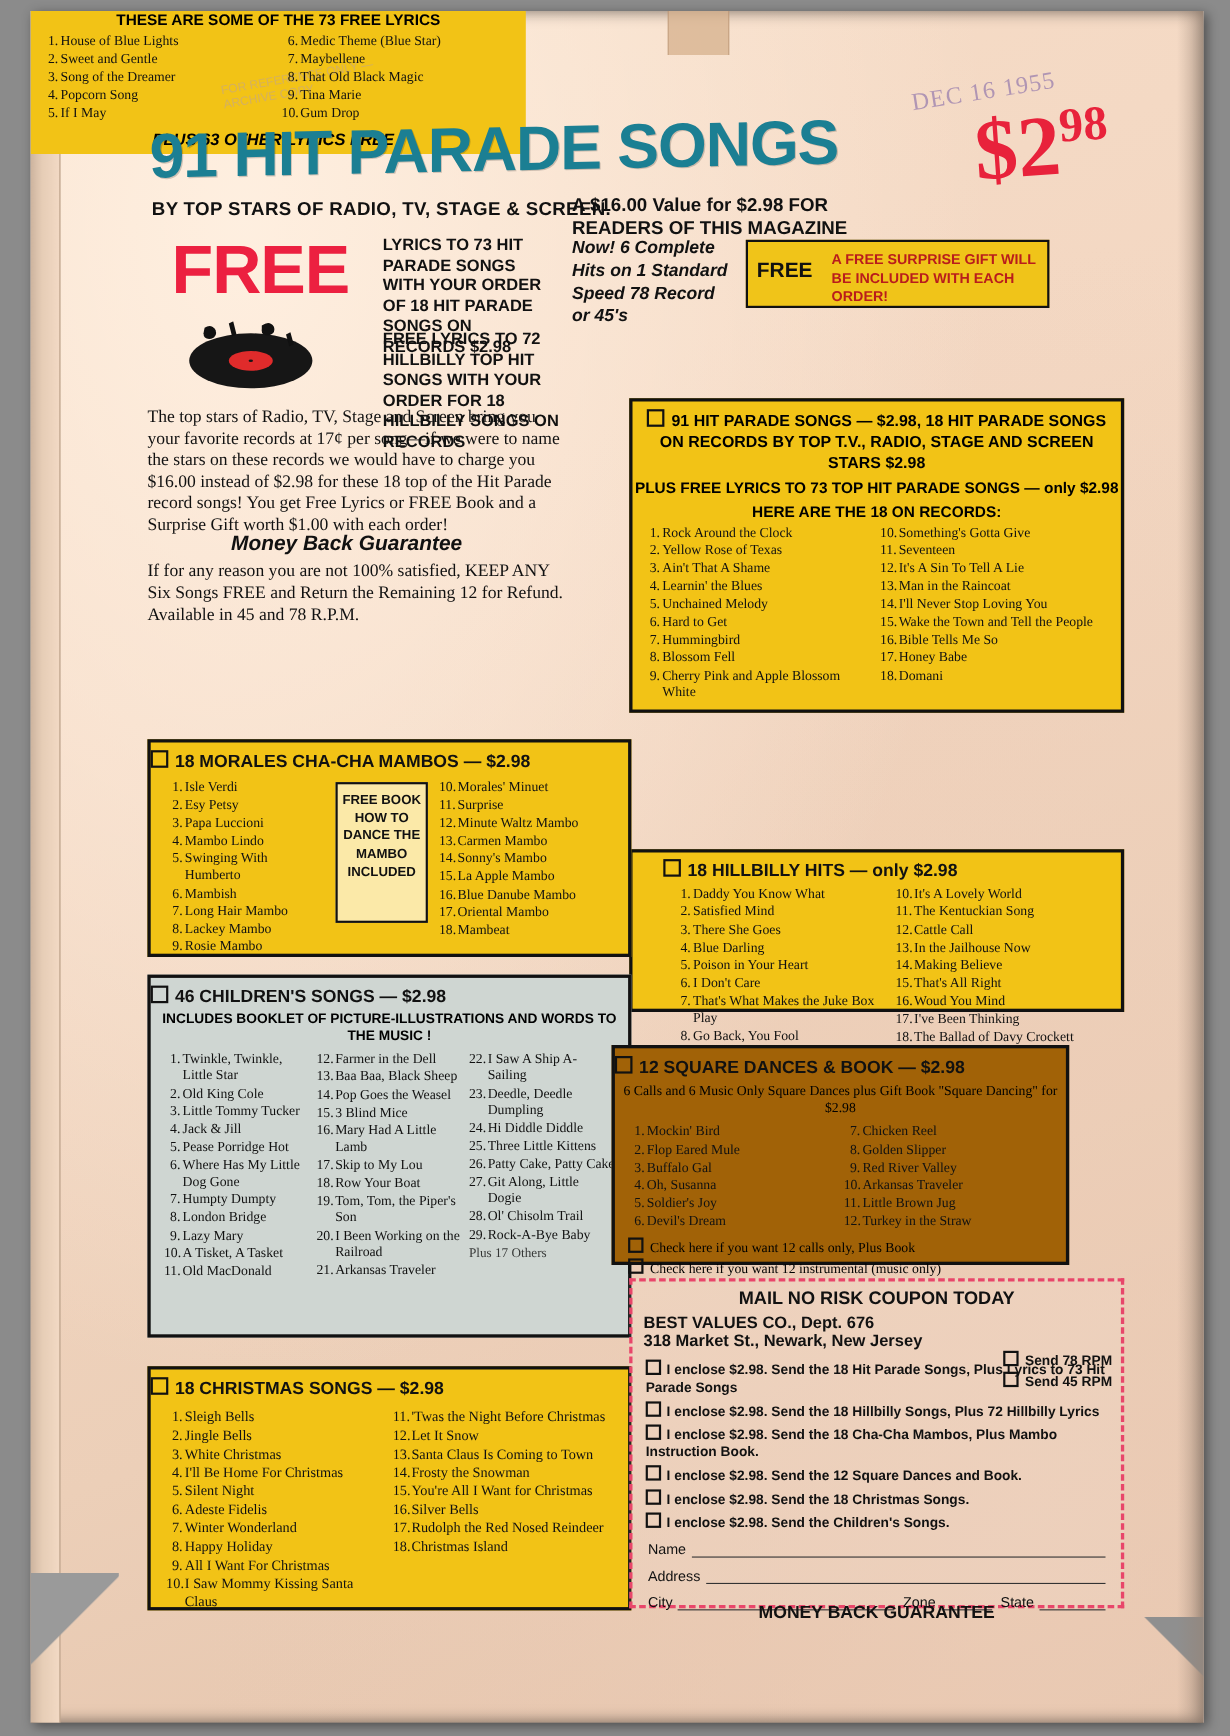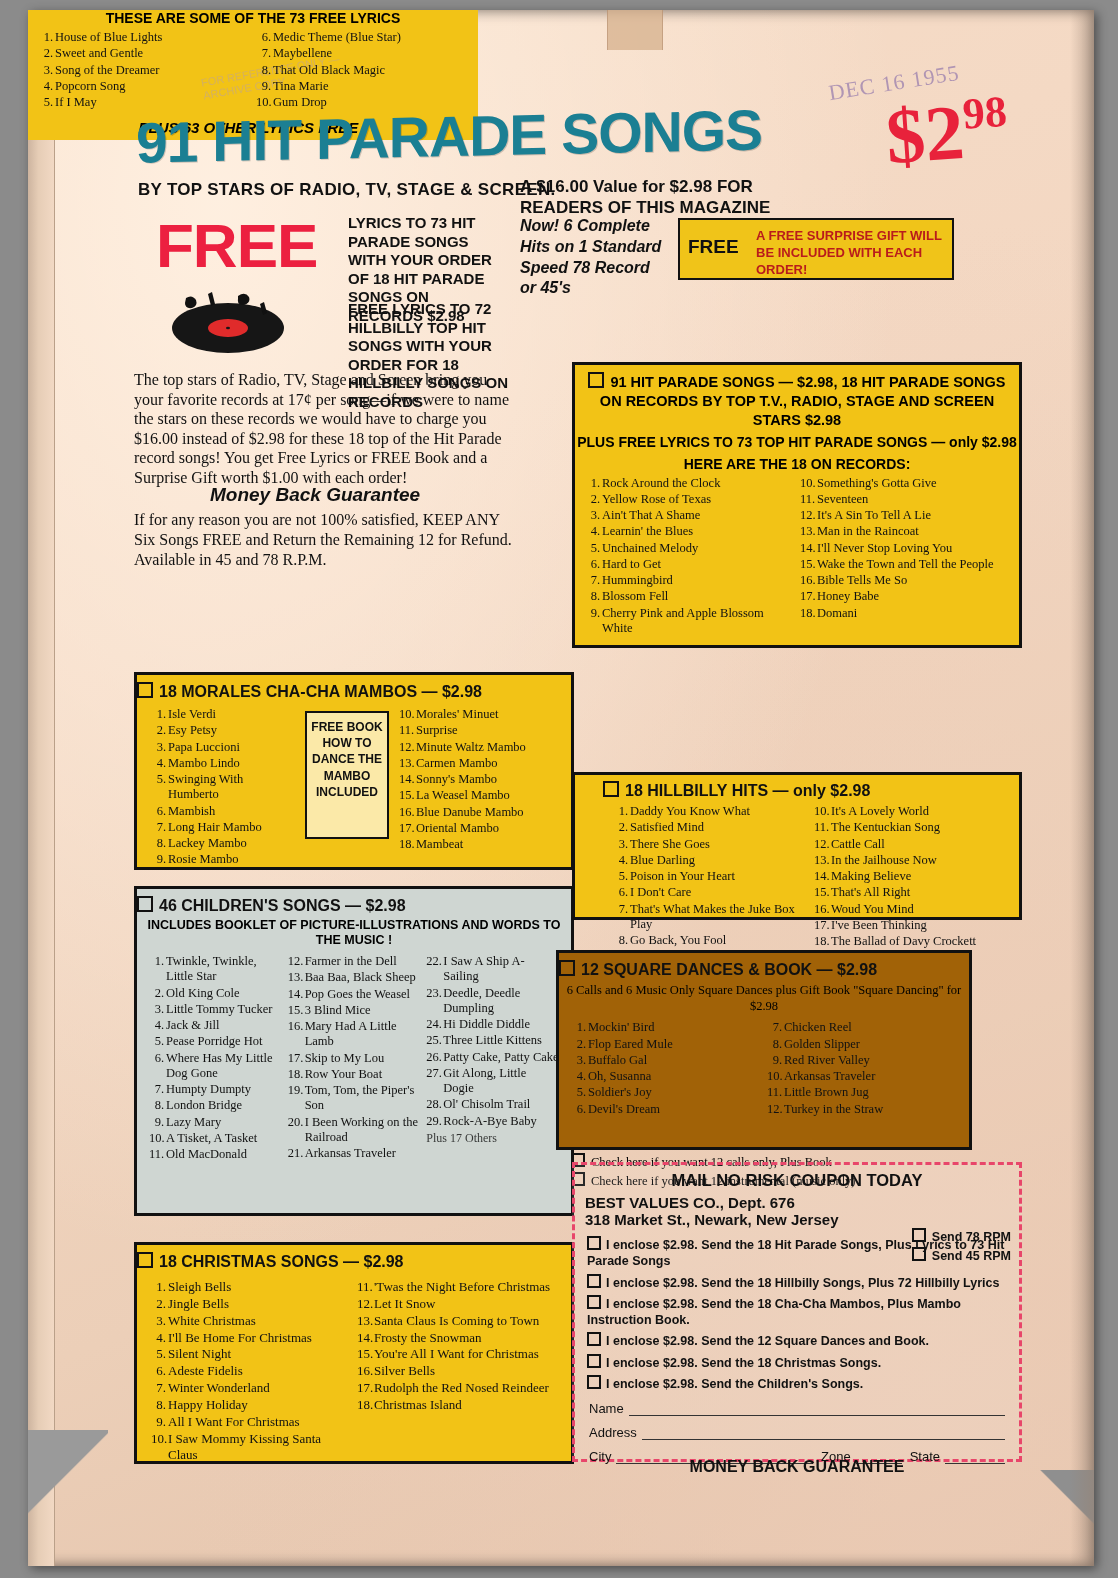--- a/index.html
+++ b/index.html
@@ -293,21 +293,21 @@
               <li><span class="n">9.</span><span>Rosie Mambo</span></li>
             </ol>
         </div>
         <div style="position:absolute;left:262px;top:6px;width:160px;">
           <ol class="songs" id="mb-right">
               <li><span class="n">10.</span><span>Morales' Minuet</span></li>
               <li><span class="n">11.</span><span>Surprise</span></li>
               <li><span class="n">12.</span><span>Minute Waltz Mambo</span></li>
               <li><span class="n">13.</span><span>Carmen Mambo</span></li>
               <li><span class="n">14.</span><span>Sonny's Mambo</span></li>
-              <li><span class="n">15.</span><span>La Weasel Mambo</span></li>
+              <li><span class="n">15.</span><span>La Apple Mambo</span></li>
               <li><span class="n">16.</span><span>Blue Danube Mambo</span></li>
               <li><span class="n">17.</span><span>Oriental Mambo</span></li>
               <li><span class="n">18.</span><span>Mambeat</span></li>
             </ol>
         </div>
       </div>
     </div>
 
     <div class="box" id="box-children">
       <div class="hdr">
@@ -380,21 +380,21 @@
             <ol class="songs" id="sq-right">
               <li><span class="n">7.</span><span>Chicken Reel</span></li>
               <li><span class="n">8.</span><span>Golden Slipper</span></li>
               <li><span class="n">9.</span><span>Red River Valley</span></li>
               <li><span class="n">10.</span><span>Arkansas Traveler</span></li>
               <li><span class="n">11.</span><span>Little Brown Jug</span></li>
               <li><span class="n">12.</span><span>Turkey in the Straw</span></li>
             </ol>
           </div>
       </div>
-      <div style="padding:4px 12px 0;margin-top:29px;">
+      <div style="padding:4px 12px 0;">
         <div class="chkline">
           <span class="chk" style="width:10px;height:10px;"></span><span>Check here if you want 12 calls only, Plus Book</span>
         </div>
         <div class="chkline">
           <span class="chk" style="width:10px;height:10px;"></span><span>Check here if you want 12 instrumental (music only)</span>
         </div>
       </div>
     </div>
 
     <div class="box" id="box-christmas">

